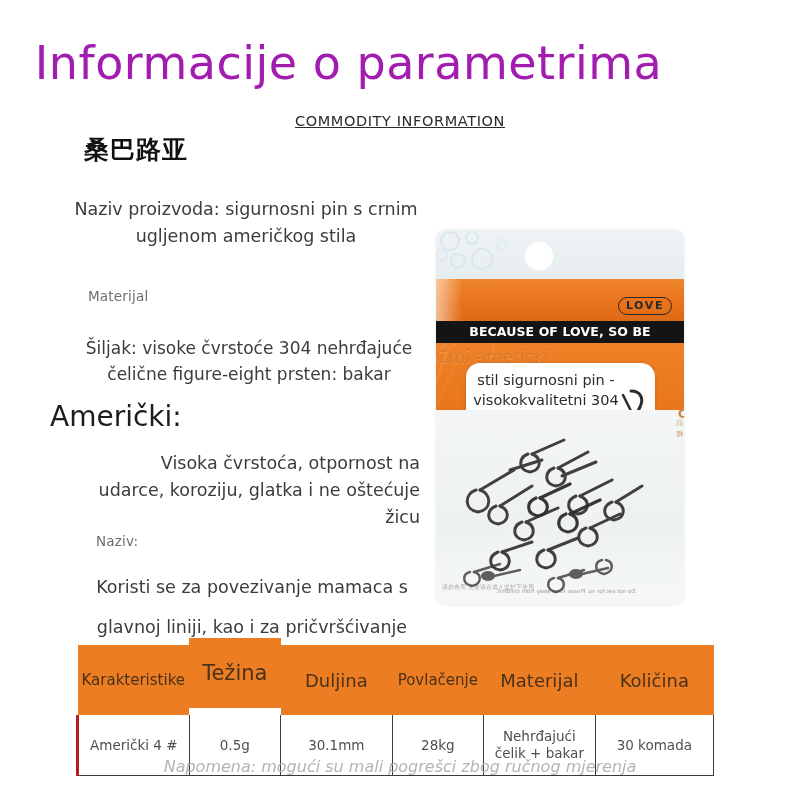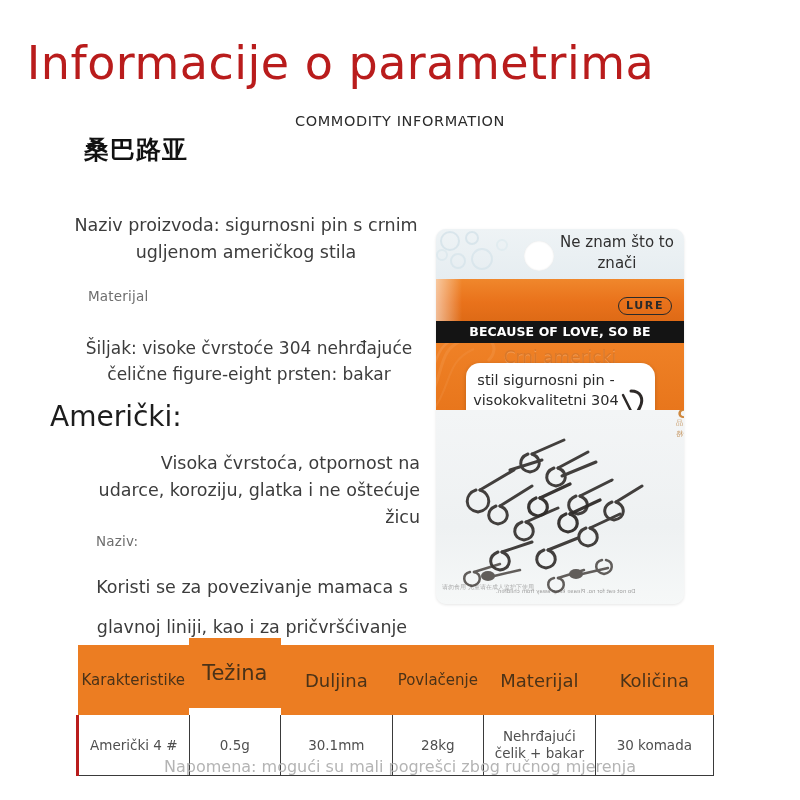--- a/index.html
+++ b/index.html
@@ -13,58 +13,59 @@
     height: 800px;
     position: relative;
     overflow: hidden;
     font-family: "DejaVu Sans", "Liberation Sans", sans-serif;
     color: #333333;
   }
 
   
   .page-title {
     position: absolute;
-    left: 8px; top: 36px;
+    left: 16px; top: 36px;
     width: 665px;
     text-align: center;
     font-size: 46px;
     font-weight: 400;
     letter-spacing: 0.5px;
-    color: #b91c1c;
+    color: #a21caf;
     font-family: "DejaVu Sans", "Liberation Sans", sans-serif;
     white-space: nowrap;
   }
   .page-subtitle {
     position: absolute;
     left: 0; top: 113px;
     width: 800px;
     text-align: center;
     font-size: 14.5px;
     letter-spacing: 0.6px;
     color: #2b2b2b;
     font-weight: 400;
+    text-decoration: underline;
   }
   .brand-cjk {
     position: absolute;
     left: 84px; top: 133px;
     font-size: 25px;
     font-weight: 700;
     color: #111111;
     letter-spacing: 1px;
     font-family: "DejaVu Sans", "Liberation Sans", sans-serif;
   }
 
   
   .spec-block {
     position: absolute;
     text-align: center;
     color: #3c3c3c;
   }
   .spec-name {
-    left: 74px; top: 212px;
+    left: 74px; top: 196px;
     width: 344px;
     font-size: 17.5px;
     line-height: 27px;
   }
   .label-small {
     position: absolute;
     color: #6e6e6e;
     font-size: 13.5px;
     letter-spacing: 0.2px;
   }
@@ -193,21 +194,21 @@
     background: linear-gradient(180deg,#ef8126 0%, #e8761c 100%);
     overflow: hidden;
   }
   .pkg-body .swirl {
     position: absolute; left: -10px; top: -12px; opacity: 0.35;
   }
   .pkg-bgtext {
     position: absolute;
     left: 0; top: 118px;
     width: 248px;
-    text-align: center;
+    text-align: left;
     font-size: 17px;
     color: #d9782a;
     text-shadow: 0 1px 0 rgba(255,255,255,0.22);
   }
   
   .pkg-callout {
     position: absolute;
     left: 30px; top: 134px;
     width: 189px;
     min-height: 118px;
@@ -314,20 +315,21 @@
   .td-sm { font-size: 13.5px; }
 
   
   .footer-note {
     position: absolute;
     left: 0; top: 757px;
     width: 800px;
     text-align: center;
     font-size: 16px;
     color: #b4b4b4;
+    font-style: italic;
   }
 </style>
 </head>
 <body>
 
 <div class="page-title">Informacije o parametrima</div>
 <div class="page-subtitle">COMMODITY INFORMATION</div>
 <div class="brand-cjk">桑巴路亚</div>
 
 <div class="spec-block spec-name">Naziv proizvoda: sigurnosni pin s crnim ugljenom američkog stila</div>
@@ -348,24 +350,23 @@
       <circle cx="14" cy="12" r="9" fill="none" stroke="#c9dbe4" stroke-width="2"></circle>
       <circle cx="36" cy="9" r="6" fill="none" stroke="#c9dbe4" stroke-width="2"></circle>
       <circle cx="22" cy="32" r="7" fill="none" stroke="#cfe0e8" stroke-width="2"></circle>
       <circle cx="46" cy="30" r="10" fill="none" stroke="#cfe0e8" stroke-width="2"></circle>
       <circle cx="6" cy="26" r="5" fill="none" stroke="#d4e4ea" stroke-width="2"></circle>
       <circle cx="66" cy="16" r="5" fill="none" stroke="#d9e8ed" stroke-width="2"></circle>
     </svg>
     <div class="pkg-hole"></div>
   </div>
 
-  <div class="pkg-annot">Ne znam što to znači</div>
 
   <div class="pkg-band"></div>
-  <div class="pkg-logo-sub">LURE</div>
+  <div class="pkg-logo-sub">LOVE</div>
   <div class="pkg-slogan">BECAUSE OF LOVE, SO BE ATTENTIVE.</div>
 
   <div class="pkg-body">
     <svg class="swirl" width="130" height="80" viewBox="0 0 130 80">
       <path d="M2 70 C 20 40, 10 18, 40 8 C 64 0, 76 16, 62 30" fill="none" stroke="#f6a661" stroke-width="3" opacity="0.7"></path>
       <path d="M-4 56 C 14 34, 6 16, 32 6" fill="none" stroke="#f7b179" stroke-width="2.5" opacity="0.7"></path>
       <path d="M8 78 C 26 52, 20 30, 48 18" fill="none" stroke="#f4a05c" stroke-width="2" opacity="0.6"></path>
     </svg>
   </div>
   <div class="pkg-bgtext">Crni americki</div>

